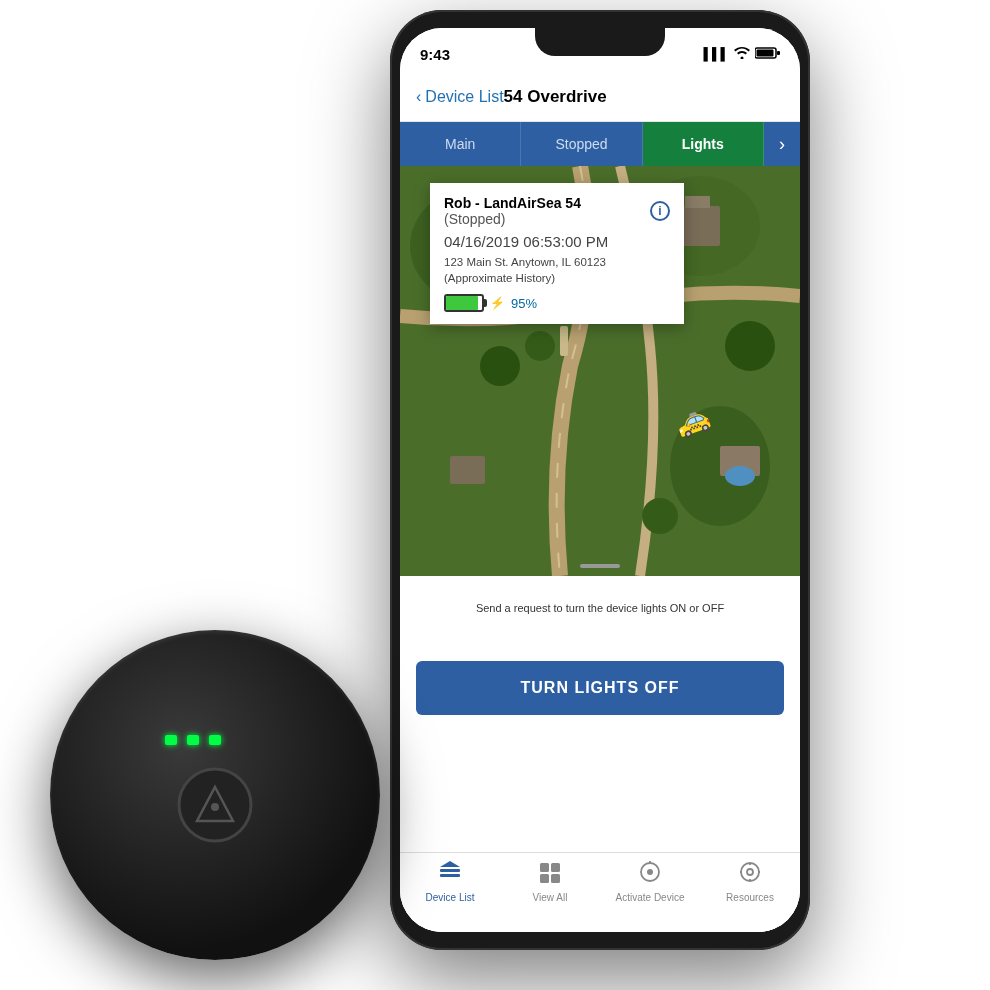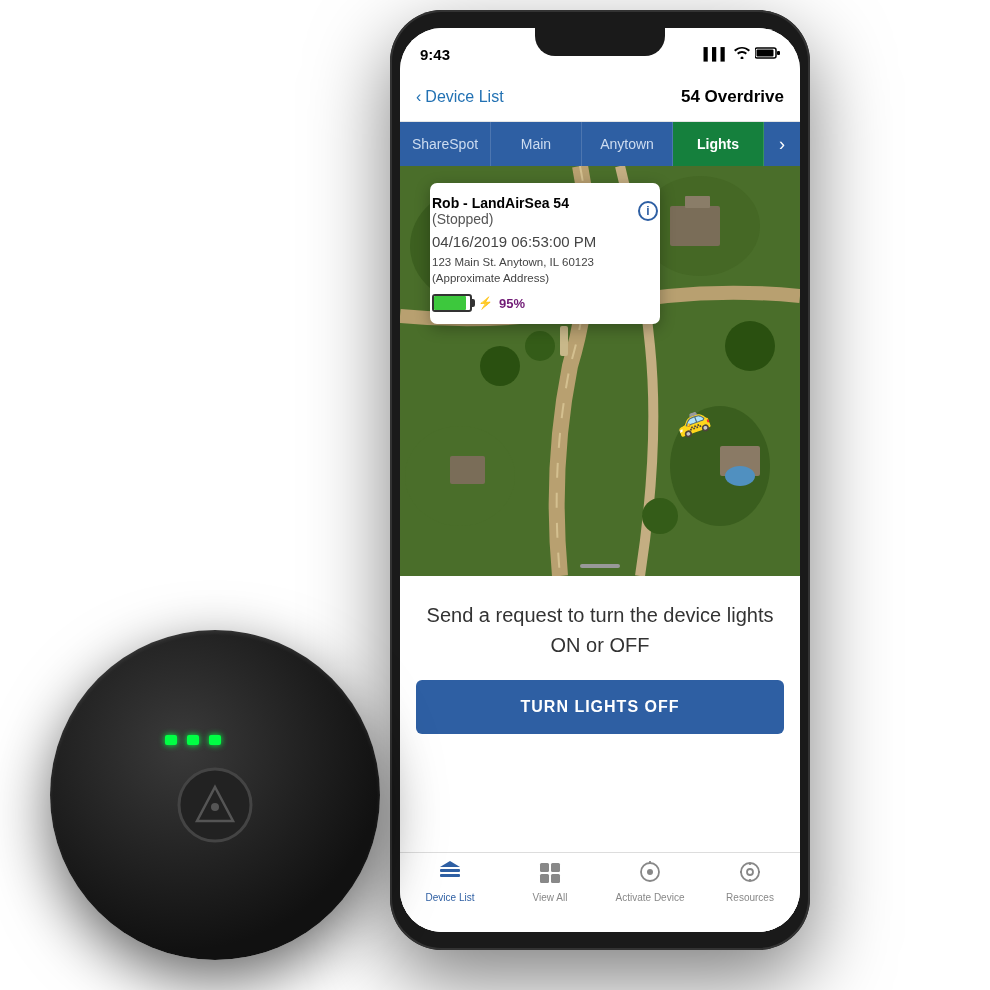--- a/index.html
+++ b/index.html
@@ -126,21 +126,21 @@
     }
     .back-btn {
       display: flex;
       align-items: center;
       color: #2271b3;
       font-size: 16px;
       gap: 4px;
     }
     .nav-title {
       flex: 1;
-      text-align: right;
+      text-align: left;
       font-size: 17px;
       font-weight: 600;
       color: #000;
     }
 
     
     .tabs {
       position: absolute;
       top: 94px;
       left: 0;
@@ -191,24 +191,24 @@
     .map-svg {
       width: 100%;
       height: 100%;
     }
 
     
     .info-popup {
       position: absolute;
       top: 155px;
       left: 30px;
-      width: 230px;
+      width: 254px;
       background: #fff;
-      border-radius: 7px;
-      padding: 12px 2px;
+      border-radius: 0;
+      padding: 12px 14px;
       box-shadow: 0 4px 15px rgba(0,0,0,0.3);
       z-index: 60;
     }
     .popup-title {
       font-size: 14px;
       font-weight: 700;
       color: #000;
       display: flex;
       align-items: center;
       justify-content: space-between;
@@ -266,23 +266,23 @@
       background: #333;
       border-radius: 0 2px 2px 0;
     }
     .battery-fill {
       height: 100%;
       background: #3dc83d;
       border-radius: 1px;
       width: 90%;
     }
     .battery-pct {
-      color: #701a75;
+      color: #0369a1;
       font-size: 13px;
-      font-weight: 700;
+      font-weight: 400;
     }
     .charging-icon {
       color: #555;
       font-size: 12px;
     }
 
     
     .scroll-indicator {
       position: absolute;
       bottom: 8px;
@@ -304,26 +304,26 @@
       bottom: 0;
       background: #fff;
       display: flex;
       flex-direction: column;
     }
     .lights-desc {
       flex: 0 0 auto;
       padding: 24px 20px 20px;
       text-align: center;
       color: #333;
-      font-size: 20px;
+      font-size: 11px;
       line-height: 1.5;
     }
 
     .lights-btn {
-      margin: 0 16px;
+      margin: 24px 16px;
       padding: 18px;
       background: #2e5fa3;
       border: none;
       border-radius: 6px;
       color: #fff;
       font-size: 16px;
       font-weight: 700;
       letter-spacing: 1px;
       text-align: center;
       cursor: pointer;
@@ -418,27 +418,24 @@
     <div class="nav-header">
       <div class="back-btn">
         <span>‹</span>
         <span>Device List</span>
       </div>
       <div class="nav-title">54 Overdrive</div>
     </div>
 
     <div class="tabs">
       <div class="tab">
-        <span>ShareSpot</span>
+        <span>Main</span>
       </div>
       <div class="tab">
-        <span>Main</span>
-      </div>
-      <div class="tab">
-        <span>Anytown</span>
+        <span>Stopped</span>
       </div>
       <div class="tab active">
         <span>Lights</span>
       </div>
       <div class="tab-arrow">
         <span>›</span>
       </div>
     </div>
 
     <div class="map-area">
@@ -485,21 +482,21 @@
       <div class="popup-title">
         <span>
           <span>Rob - LandAirSea 54</span><br>
           <span class="popup-status">(Stopped)</span>
         </span>
         <div class="info-icon">i</div>
       </div>
       <div class="popup-date">04/16/2019 06:53:00 PM</div>
       <div class="popup-address">
         <span>123 Main St. Anytown, IL 60123</span><br>
-        <span>(Approximate Address)</span>
+        <span>(Approximate History)</span>
       </div>
       <div class="popup-battery">
         <div class="battery-bar">
           <div class="battery-fill"></div>
         </div>
         <span class="charging-icon">⚡</span>
         <span class="battery-pct">95%</span>
       </div>
     </div>
 

